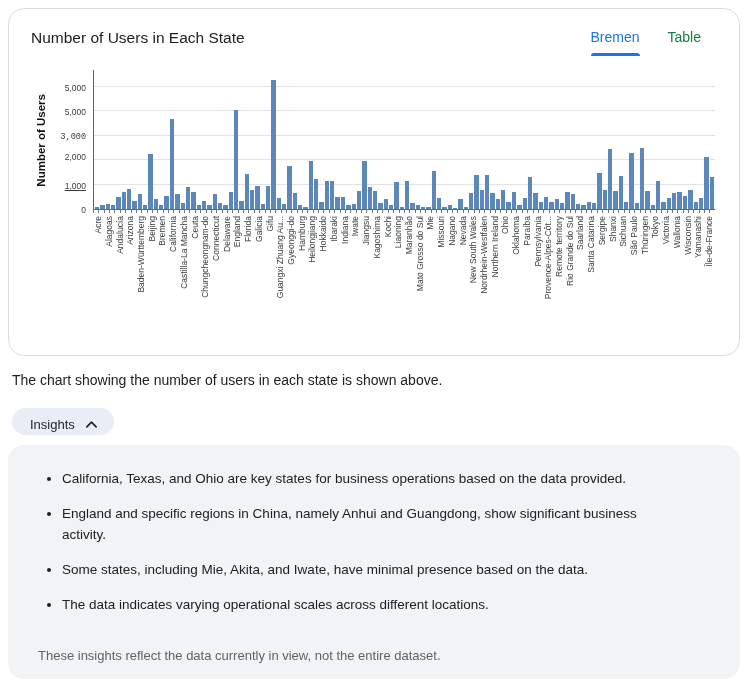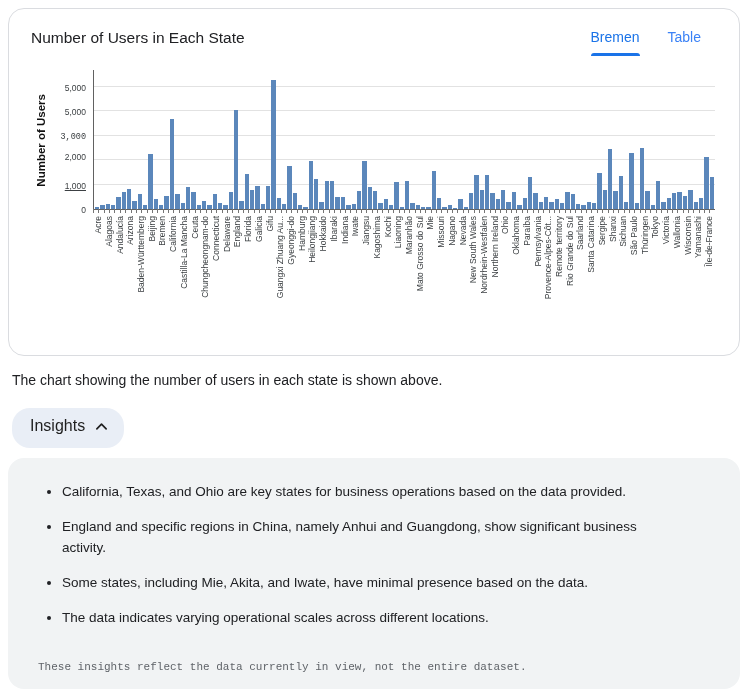--- a/index.html
+++ b/index.html
@@ -11,21 +11,21 @@
     width: 732px; height: 348px;
     border: 1px solid #dadce0; border-radius: 16px;
     background: #fff; padding: 18px 24px 10px 22px;
   }
   .card-header { display:flex; align-items:flex-start; justify-content:space-between; }
   .card-title { font-size: 15.5px; font-weight: 500; color:#202124; padding-top:2px; }
   .tabs { display:flex; gap: 28px; padding-right: 14px; }
   .tab { font-size: 14px; cursor:pointer; text-align:center; }
   .tab .tab-label { display:block; padding: 2px 0 8px 0; }
   .tab.active .tab-label { color:#1a73e8; }
-  .tab.inactive .tab-label { color:#3b82f6; }
+  .tab.inactive .tab-label { color:#15803d; }
   .tab-underline { height:3px; border-radius: 3px 3px 0 0; background:#1a73e8; }
   .tab.inactive .tab-underline { background: transparent; }
 
   
   .chart { margin-top: 14px; }
   .plot-row { display:flex; }
   .y-axis-title { width: 20px; display:flex; align-items:center; justify-content:center; height: 140px; }
   .y-axis-title span {
     writing-mode: vertical-rl; transform: rotate(180deg);
     font-size: 11.5px; font-weight: bold; color:#111; white-space:nowrap;
@@ -59,31 +59,31 @@
   .x-axis-title { margin-left: 62px; text-align:center; font-size: 11.5px; font-weight:bold; color:#111; padding-top: 4px; }
 
   
   .caption { font-size: 14px; color:#202124; margin: 16px 4px 0 4px; }
 
   
   .insights-button {
     margin: 20px 0 0 4px;
     display:inline-flex; align-items:center; gap:10px;
     background:#e9eef6; border:none; border-radius: 18px;
-    padding: 9px 16px 13px 18px; font-size: 16px; color:#1f1f1f;
+    padding: 9px 16px 3px 18px; font-size: 13px; color:#1f1f1f;
     font-family: "Liberation Sans", sans-serif; cursor:pointer;
   }
   .chevron-up { width: 13px; height: 13px; }
   .insights-panel {
     margin-top: 10px; background:#f1f3f4; border-radius: 16px;
     padding: 24px 28px 16px 28px;
   }
   .insights-list { list-style: disc; padding-left: 26px; }
   .insights-list li { font-size: 13.5px; line-height: 1.55; margin-bottom: 14px; max-width: 620px; color:#202124; }
-  .insights-footnote { font-size: 11px; color:#5f6368; margin-top: 32px; padding-left: 2px; font-family: Liberation Mono, monospace; }
+  .insights-footnote { font-size: 13px; color:#5f6368; margin-top: 32px; padding-left: 2px; }
 </style>
 </head>
 <body>
 
 
 
 <div class="card">
   <div class="card-header">
     <div class="card-title">Number of Users in Each State</div>
     <div class="tabs">

